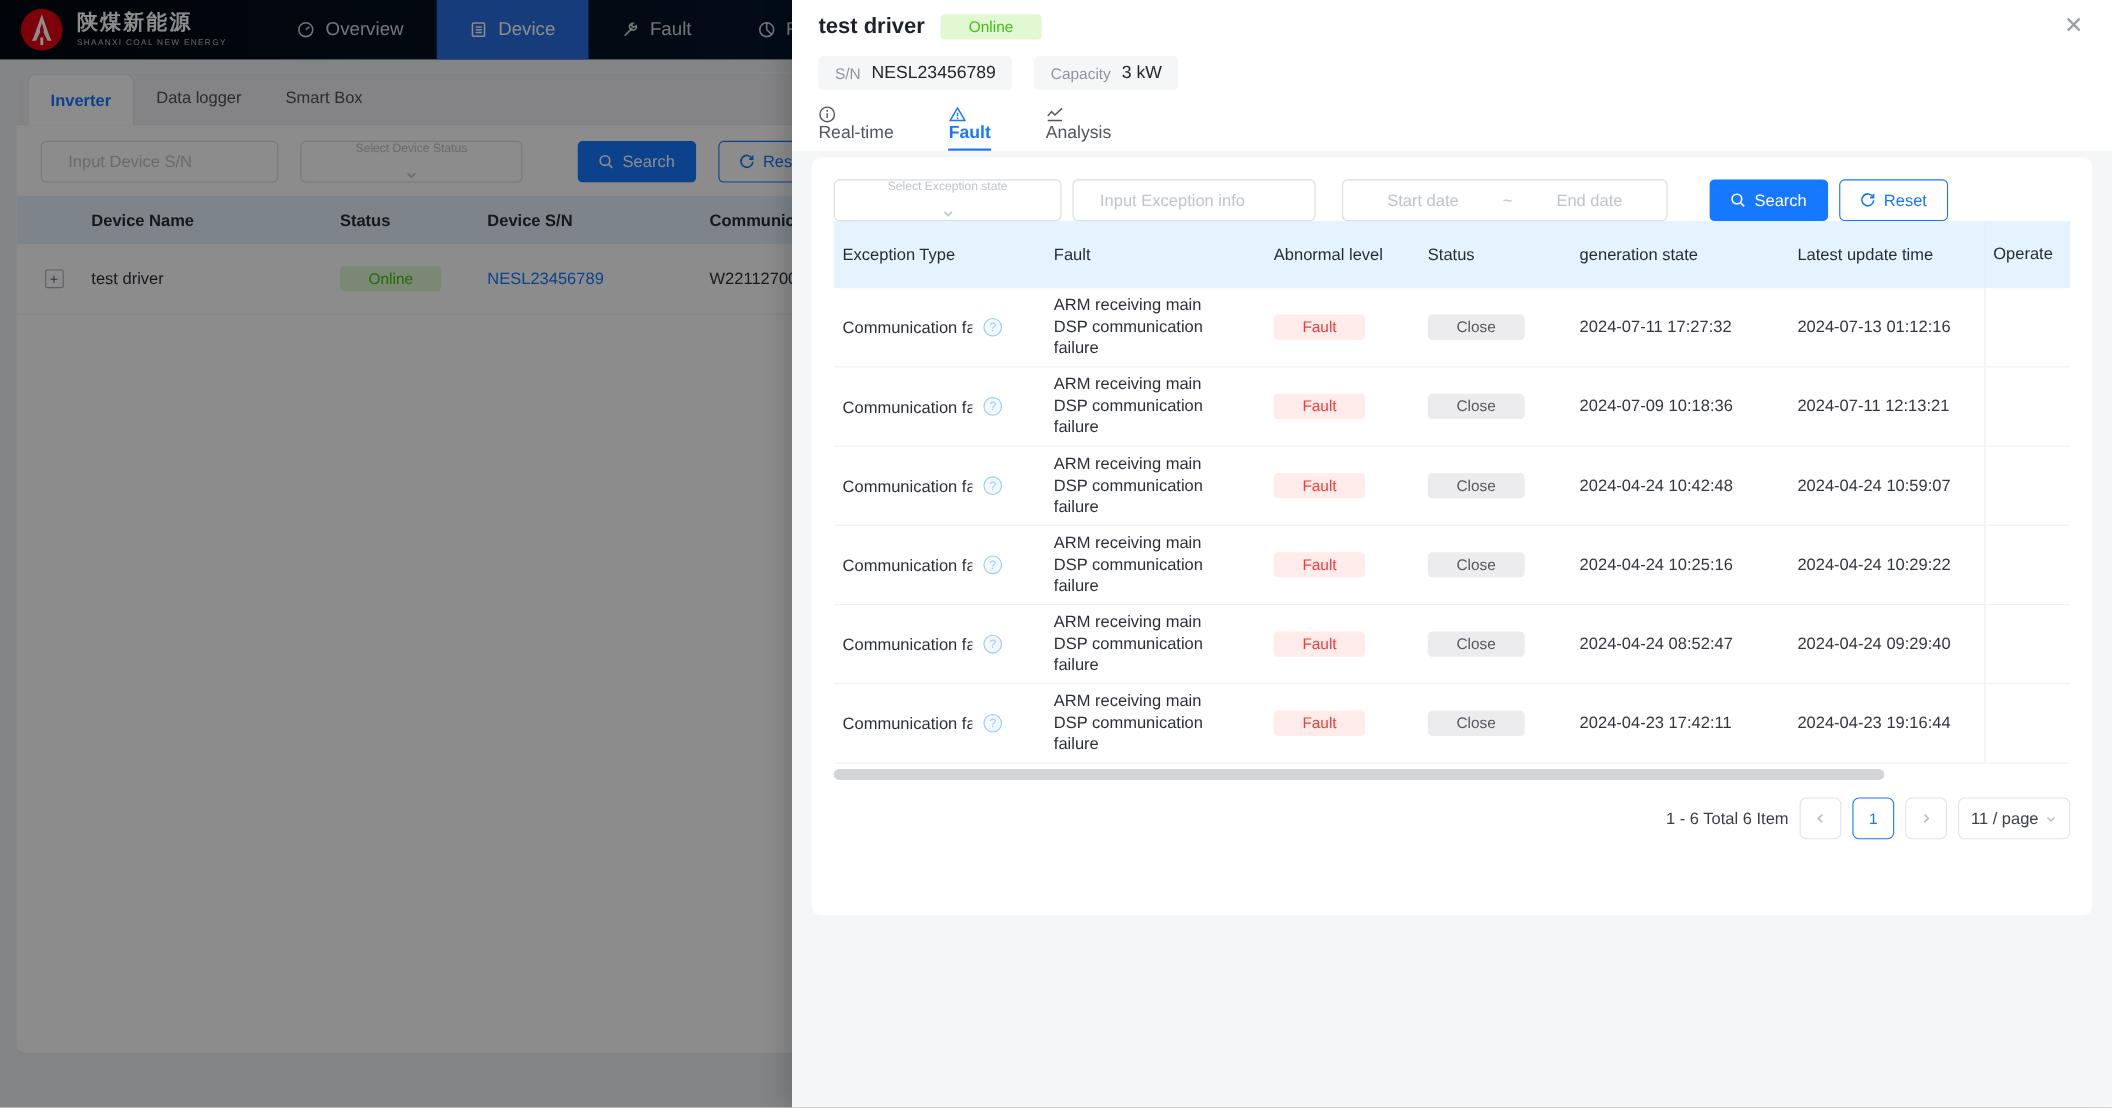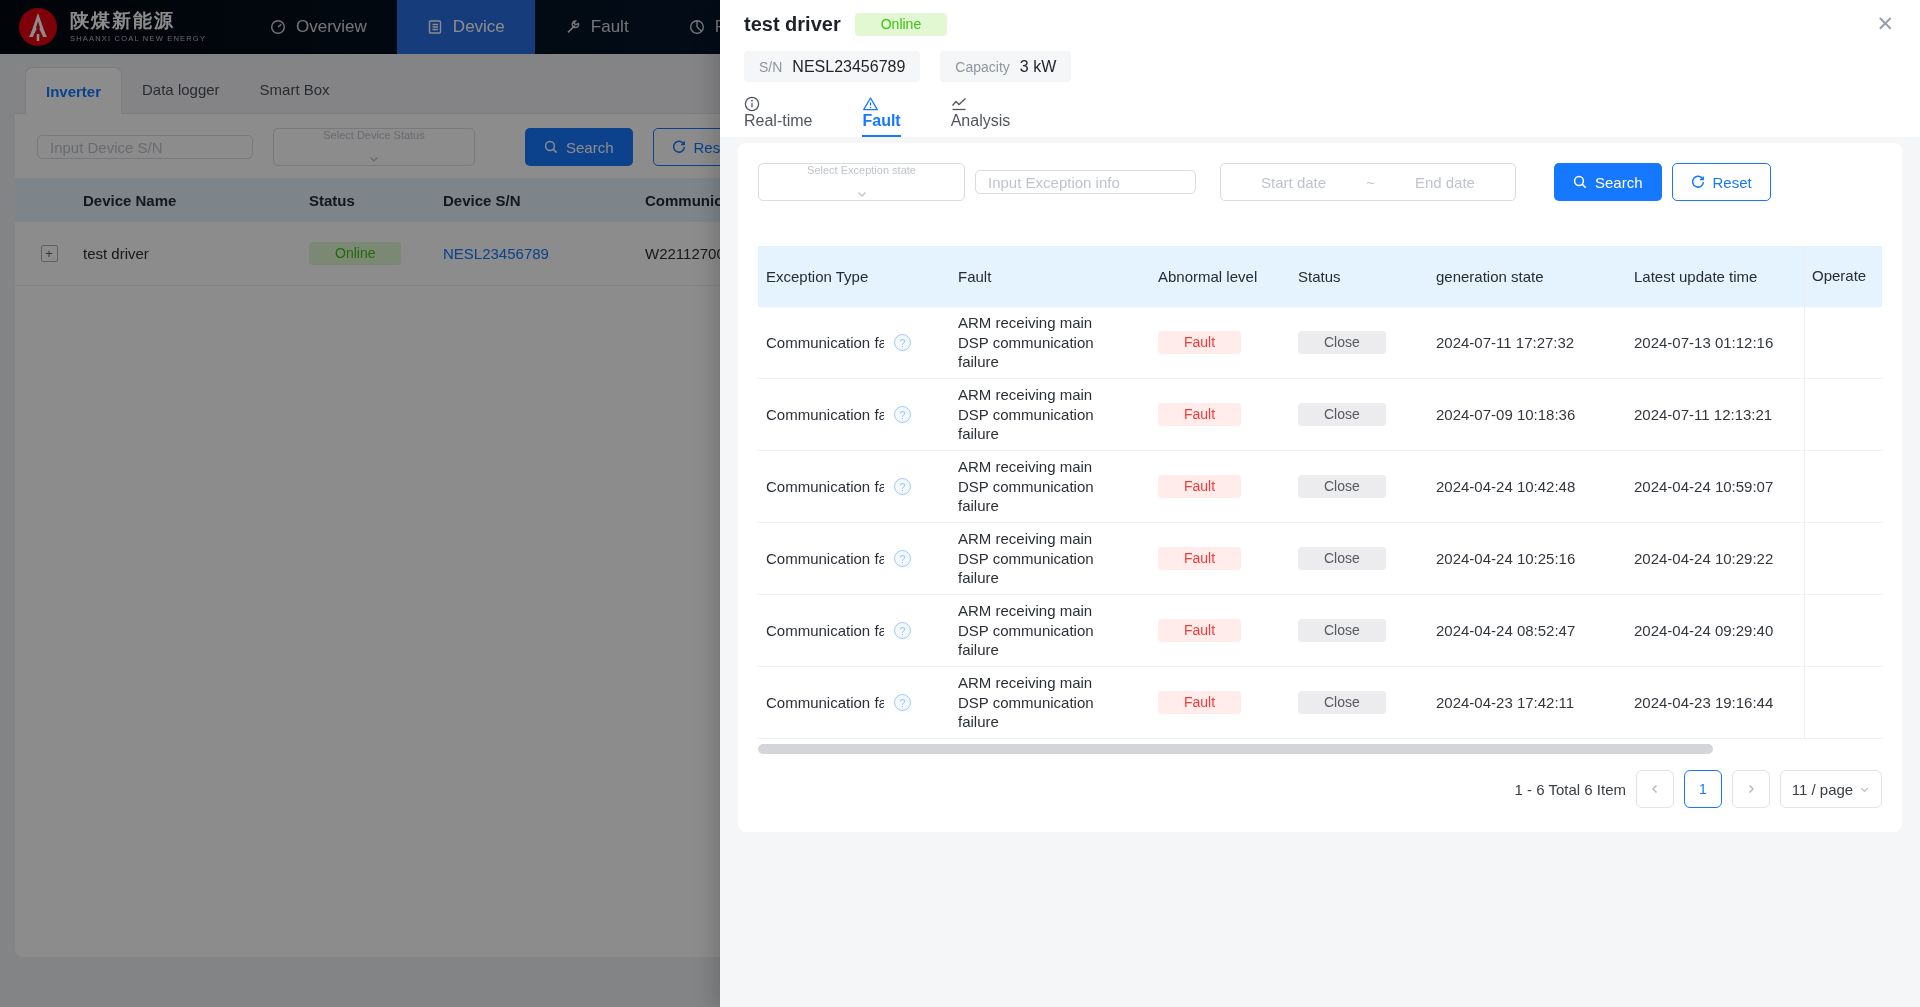--- a/index.html
+++ b/index.html
@@ -21,21 +21,21 @@
   .nav-item{display:flex;align-items:center;gap:10px;padding:0 24px;margin:0 6px;color:rgba(255,255,255,.82);font-size:17px;cursor:pointer;}
   .nav-item .nicon{display:flex;align-items:center;}
   .nav-item.active{background:var(--nav-active);color:#fff;margin:0;padding:0 30px;}
 
   
   .main-card{position:absolute;left:15px;top:66px;width:1890px;height:891px;background:#fff;border-radius:8px;overflow:hidden;}
   .m-tabs{display:flex;align-items:flex-end;height:48px;background:#f0f1f4;border-bottom:1px solid #e2e4e8;padding-left:10px;border-radius:8px 8px 0 0;}
   .m-tab{height:47px;line-height:47px;padding:0 20px;font-size:15px;color:#4b5058;cursor:pointer;}
   .m-tab.active{background:#fff;border:1px solid #e2e4e8;border-bottom-color:#fff;border-radius:8px 8px 0 0;color:var(--primary);font-weight:600;margin-bottom:-1px;}
   .m-filters{display:flex;align-items:center;gap:20px;padding:14px 22px 12px;}
-  .tb-input{height:24px;border:1px solid #d9dce1;border-radius:5px;padding:0 12px;font-size:15px;color:#2b2f36;background:#fff;outline:none;}
+  .tb-input{height:38px;border:1px solid #d9dce1;border-radius:5px;padding:0 24px;font-size:15px;color:#2b2f36;background:#fff;outline:none;}
   .tb-input::placeholder{color:#bfc4cc;}
   .fake-select{height:38px;border:1px solid #d9dce1;border-radius:5px;padding:0 12px;background:#fff;display:flex;align-items:center;justify-content:space-between;font-size:11px;color:#bfc4cc;cursor:pointer;flex-direction:column;}
   .btn{height:38px;border-radius:5px;display:inline-flex;align-items:center;gap:8px;padding:0 18px;font-size:15px;cursor:pointer;border:1px solid transparent;}
   .btn-primary{background:var(--primary);color:#fff;}
   .btn-ghost{background:#fff;color:var(--primary);border-color:var(--primary);}
   .m-thead{display:flex;align-items:center;height:44px;background:var(--thead-blue);font-size:15px;color:#262b33;font-weight:600;}
   .m-trow{display:flex;align-items:center;height:64px;border-bottom:1px solid #eef0f2;font-size:15px;}
   .mc-exp{width:68px;display:flex;justify-content:center;}
   .mc-name{width:226px;}
   .mc-status{width:134px;}
@@ -66,21 +66,21 @@
   .d-tab.active{color:var(--primary);font-weight:600;border-bottom-color:var(--primary);}
   .d-body{padding:6px 18px 0;}
   .panel{background:#fff;border-radius:8px;height:689px;padding:20px 20px 0;position:relative;}
   .d-filters{display:flex;align-items:center;gap:10px;}
   .sel-state{width:207px;}
   .inp-info{width:221px;}
   .date-range{width:296px;height:38px;border:1px solid #d9dce1;border-radius:5px;display:flex;align-items:center;justify-content:space-evenly;font-size:15px;color:#bfc4cc;margin-left:14px;}
   .d-filters .btn-primary{margin-left:28px;}
 
   
-  .f-table{margin-top:45px;font-size:15px;}
+  .f-table{font-size:15px;}
   .f-head{display:flex;background:var(--thead-blue);min-height:61px;align-items:center;color:#272c34;font-weight:500;}
   .f-row{display:flex;align-items:center;height:72px;border-bottom:1px solid #f0f1f3;}
   .fc{padding-right:14px;}
   .fc-type{width:200px;display:flex;align-items:center;padding-left:8px;}
   .fc-fault{width:200px;}
   .fc-fault .ft{max-width:152px;line-height:1.3;}
   .fc-level{width:140px;}
   .fc-status{width:138px;}
   .fc-gen{width:198px;}
   .fc-upd{width:170px;}

